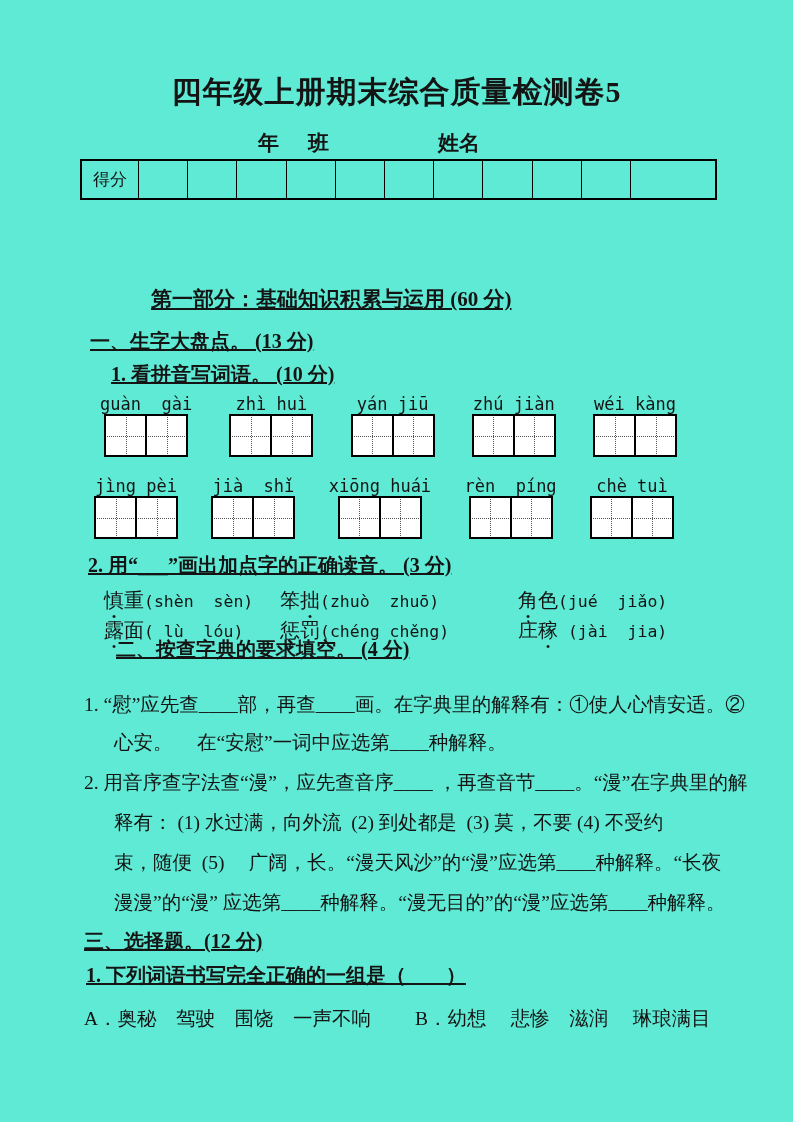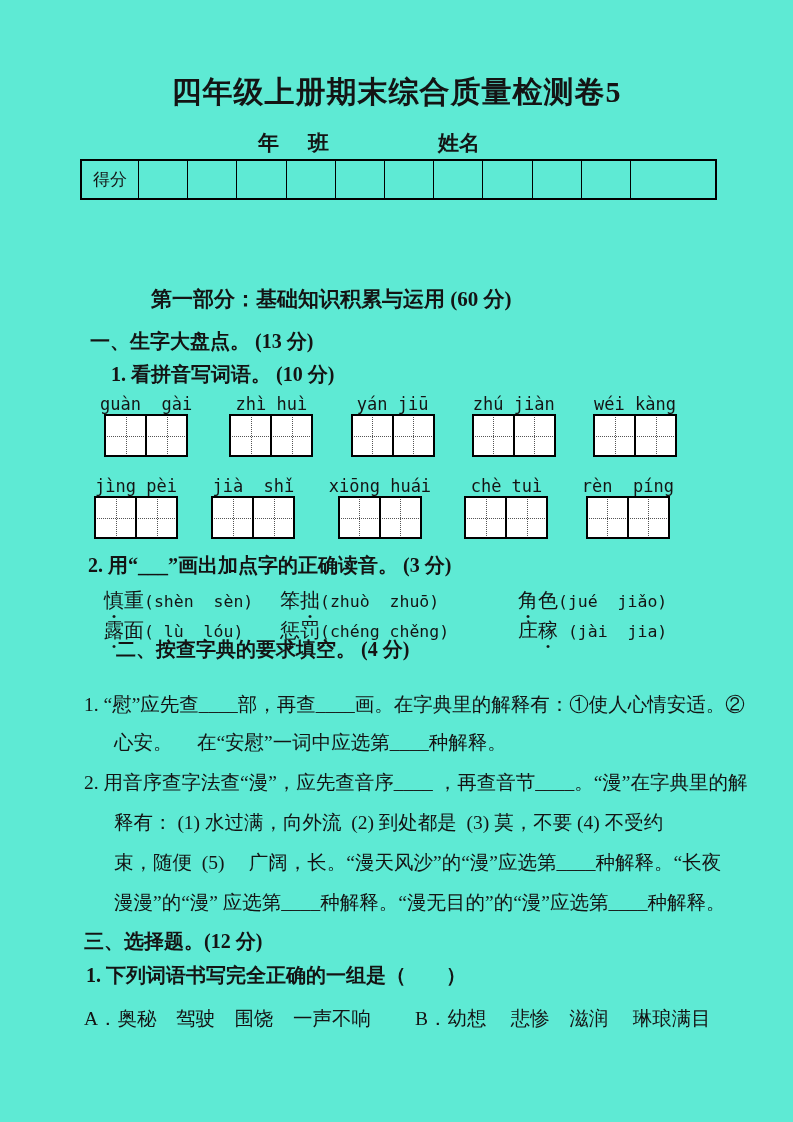--- a/index.html
+++ b/index.html
@@ -30,21 +30,21 @@
     font-size:17px;
   }
   table.score-table td {
     border:1px solid #000; text-align:center; padding:0; height:41px;
   }
   table.score-table tr.score-row td { height:37px; }
   td.head-col { width:56px; }
   td.total-col { width:84px; }
 
   
-  .h { position:absolute; font-weight:700; font-size:20px; white-space:pre; }
+  .h { position:absolute; font-weight:700; font-size:20px; white-space:pre;text-decoration:underline; }
   .part-heading { top:285px; left:151px; font-size:21px; }
   .sec1-heading { top:328px; left:90px; }
   .item1-heading { top:361px; left:111px; }
   .item2-heading { top:552px; left:88px; }
   .sec2-heading { top:636px; left:84px;margin-left:32px; }
   .sec3-heading { top:928px; left:84px; }
   .sec3-item1 { top:962px; left:86px; }
 
   
   .pinyin-row { position:absolute; display:flex; justify-content:space-between; }
@@ -169,28 +169,28 @@
         </div>
       </div>
       <div class="py-unit">
         <div class="py-label">xiōng huái</div>
         <div class="tian-box">
           <div class="tian-cell"></div>
           <div class="tian-cell"></div>
         </div>
       </div>
       <div class="py-unit">
+        <div class="py-label">rèn  píng</div>
+        <div class="tian-box">
+          <div class="tian-cell"></div>
+          <div class="tian-cell"></div>
+        </div>
+      </div>
+      <div class="py-unit">
         <div class="py-label">chè tuì</div>
-        <div class="tian-box">
-          <div class="tian-cell"></div>
-          <div class="tian-cell"></div>
-        </div>
-      </div>
-      <div class="py-unit">
-        <div class="py-label">rèn  píng</div>
         <div class="tian-box">
           <div class="tian-cell"></div>
           <div class="tian-cell"></div>
         </div>
       </div>
     </div>
 
   <div class="h item2-heading">2. 用“___”画出加点字的正确读音。 (3 分)</div>
 
   <div class="dot-rows" id="dot-rows">

